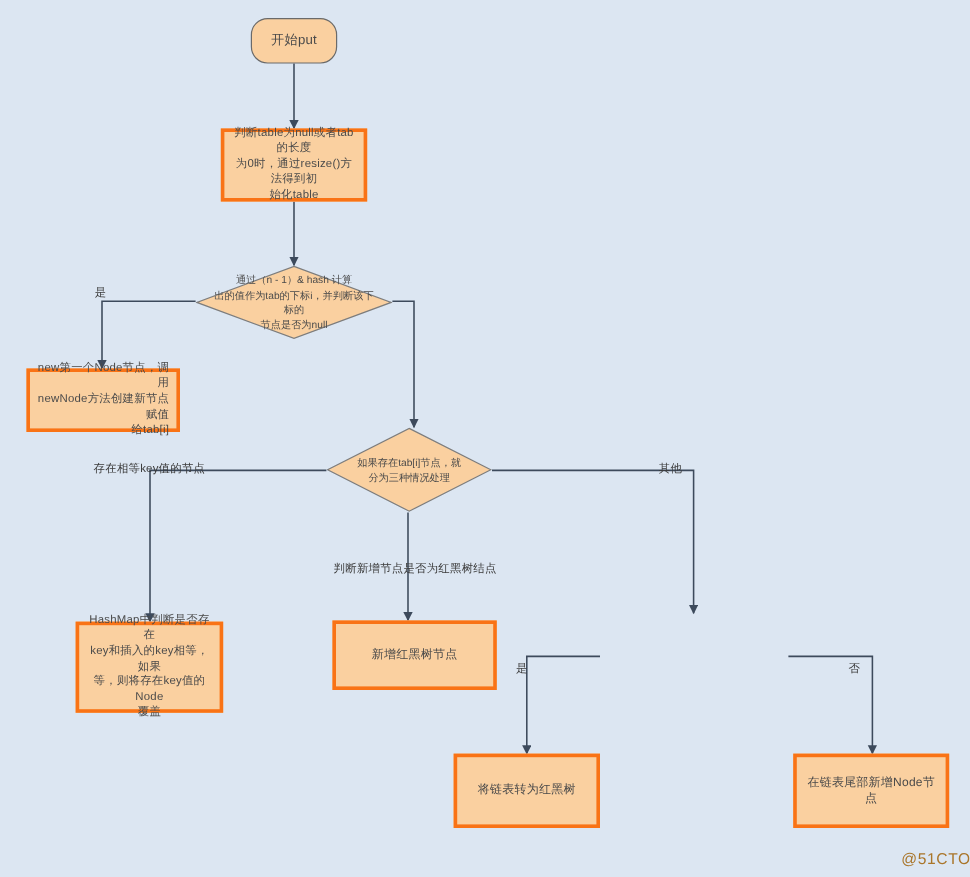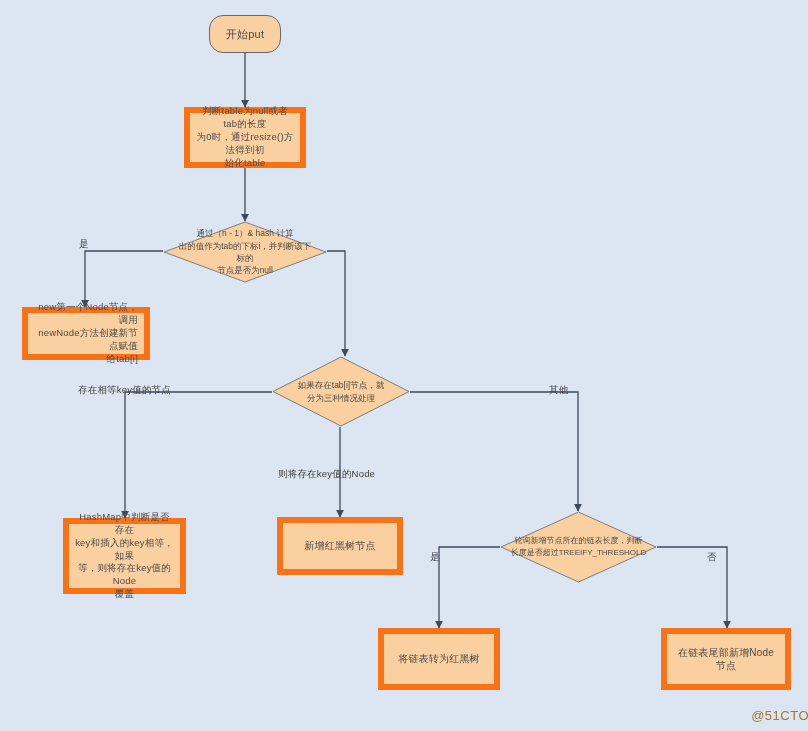--- a/index.html
+++ b/index.html
@@ -47,21 +47,21 @@
     display: block;
     width: 100%;
     white-space: pre-line;
   }
   .terminator {
     border-radius: 14px;
     border: 1.5px solid #6a6a6a;
     font-size: 11px;
   }
   .process {
-    border: 6px solid #f97316;
+    border: 3px solid #f97316;
   }
   .decision {
     position: absolute;
     display: flex;
     align-items: center;
     justify-content: flex-start;
   }
   .decision .diamond-shape {
     position: absolute;
     left: 0; top: 0;
@@ -163,40 +163,33 @@
       <polygon points="69,1 137,35.5 69,70 1,35.5" fill="#fad0a0" stroke="#7d7d7d" stroke-width="1"></polygon>
     </svg>
     <span class="dlabel">如果存在tab[i]节点，就
 分为三种情况处理</span>
   </div>
 
   <div class="edge-label" style="left:78px; top:384px;">存在相等key值的节点</div>
 
   <div class="edge-label" style="left:533px; top:384px;margin-left:16px;">其他</div>
 
-  <div class="edge-label" style="left:278px; top:468px;">则将存在key值的Node</div>
+  <div class="edge-label" style="left:278px; top:468px;">判断新增节点是否为红黑树结点</div>
 
   <div class="node process" style="left:63px; top:518px; width:123px; height:76px;">
     <span class="txt">HashMap中判断是否存在
 key和插入的key相等，如果
 等，则将存在key值的Node
 覆盖</span>
   </div>
 
-  <div class="node process" style="left:277px; top:517px; width:126px; height:58px; font-size:10px;">
+  <div class="node process" style="left:277px; top:517px; width:137px; height:58px; font-size:10px;">
     <span class="txt">新增红黑树节点</span>
   </div>
 
-  <div class="decision" style="left:500px; top:511px; width:157px; height:72px;">
-    <svg class="diamond-shape" viewBox="0 0 157 72" preserveAspectRatio="none">
-      <polygon points="78.5,1 156,36 78.5,71 1,36" fill="#fad0a0" stroke="#7d7d7d" stroke-width="1"></polygon>
-    </svg>
-    <span class="dlabel" style="padding:0 6px; font-size:8px;">轮询新增节点所在的链表长度，判断
-长度是否超过TREEIFY_THRESHOLD</span>
-  </div>
 
   <div class="edge-label" style="left:430px; top:551px;">是</div>
 
   <div class="edge-label" style="left:707px; top:551px;">否</div>
 
   <div class="node process" style="left:378px; top:628px; width:122px; height:62px; font-size:10px;">
     <span class="txt">将链表转为红黑树</span>
   </div>
 
   <div class="node process" style="left:661px; top:628px; width:130px; height:62px; font-size:10px;">

